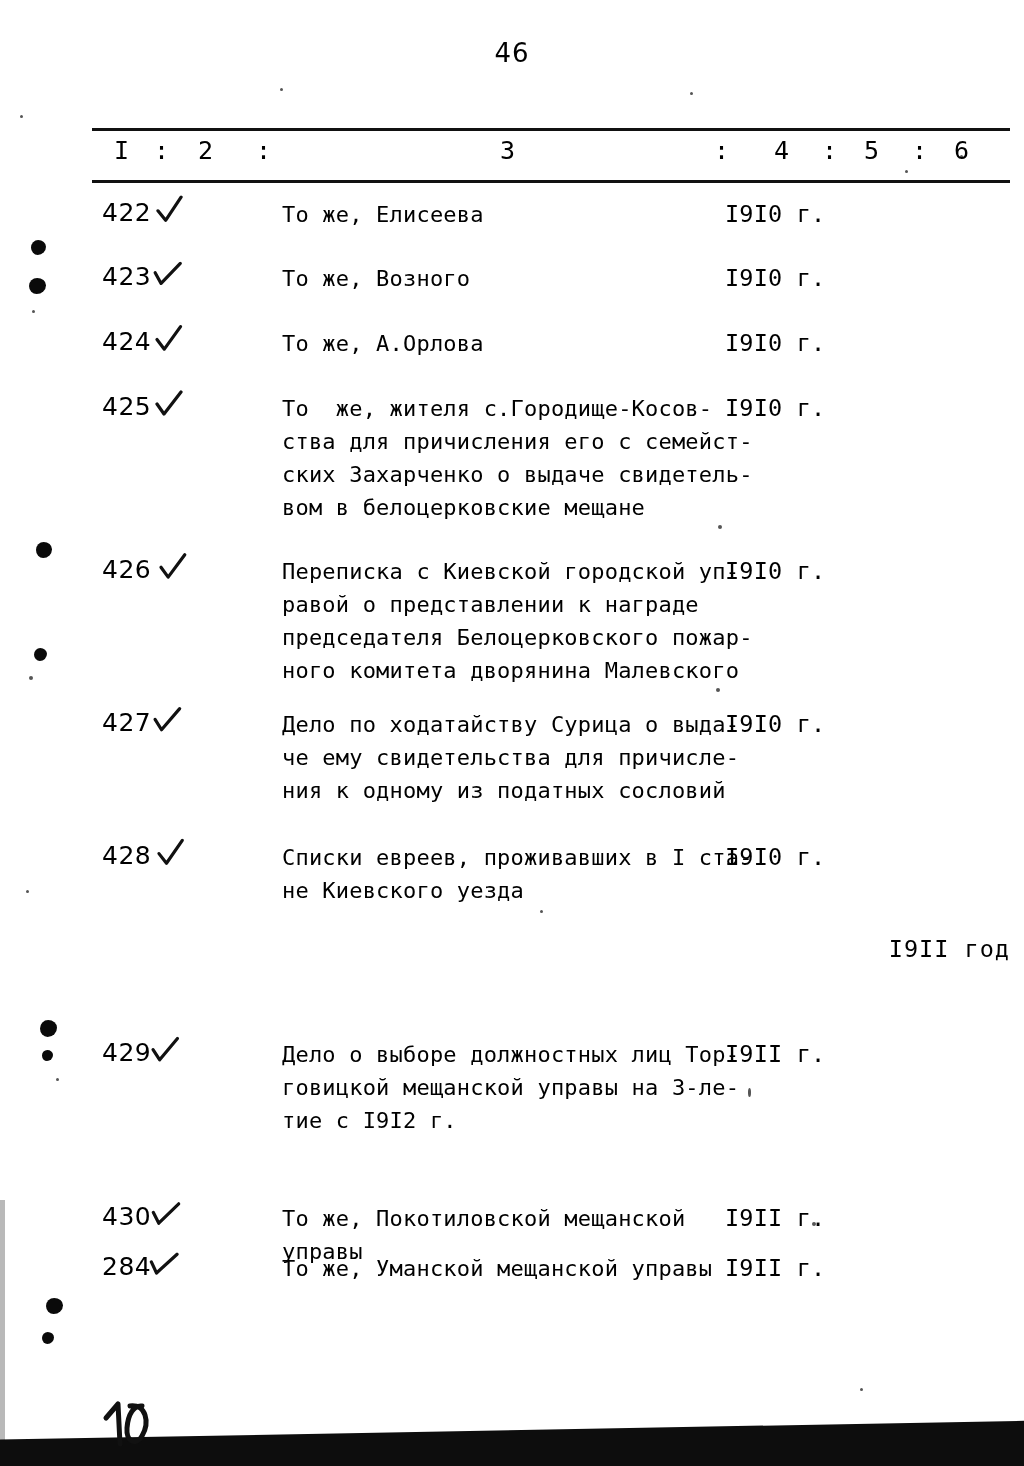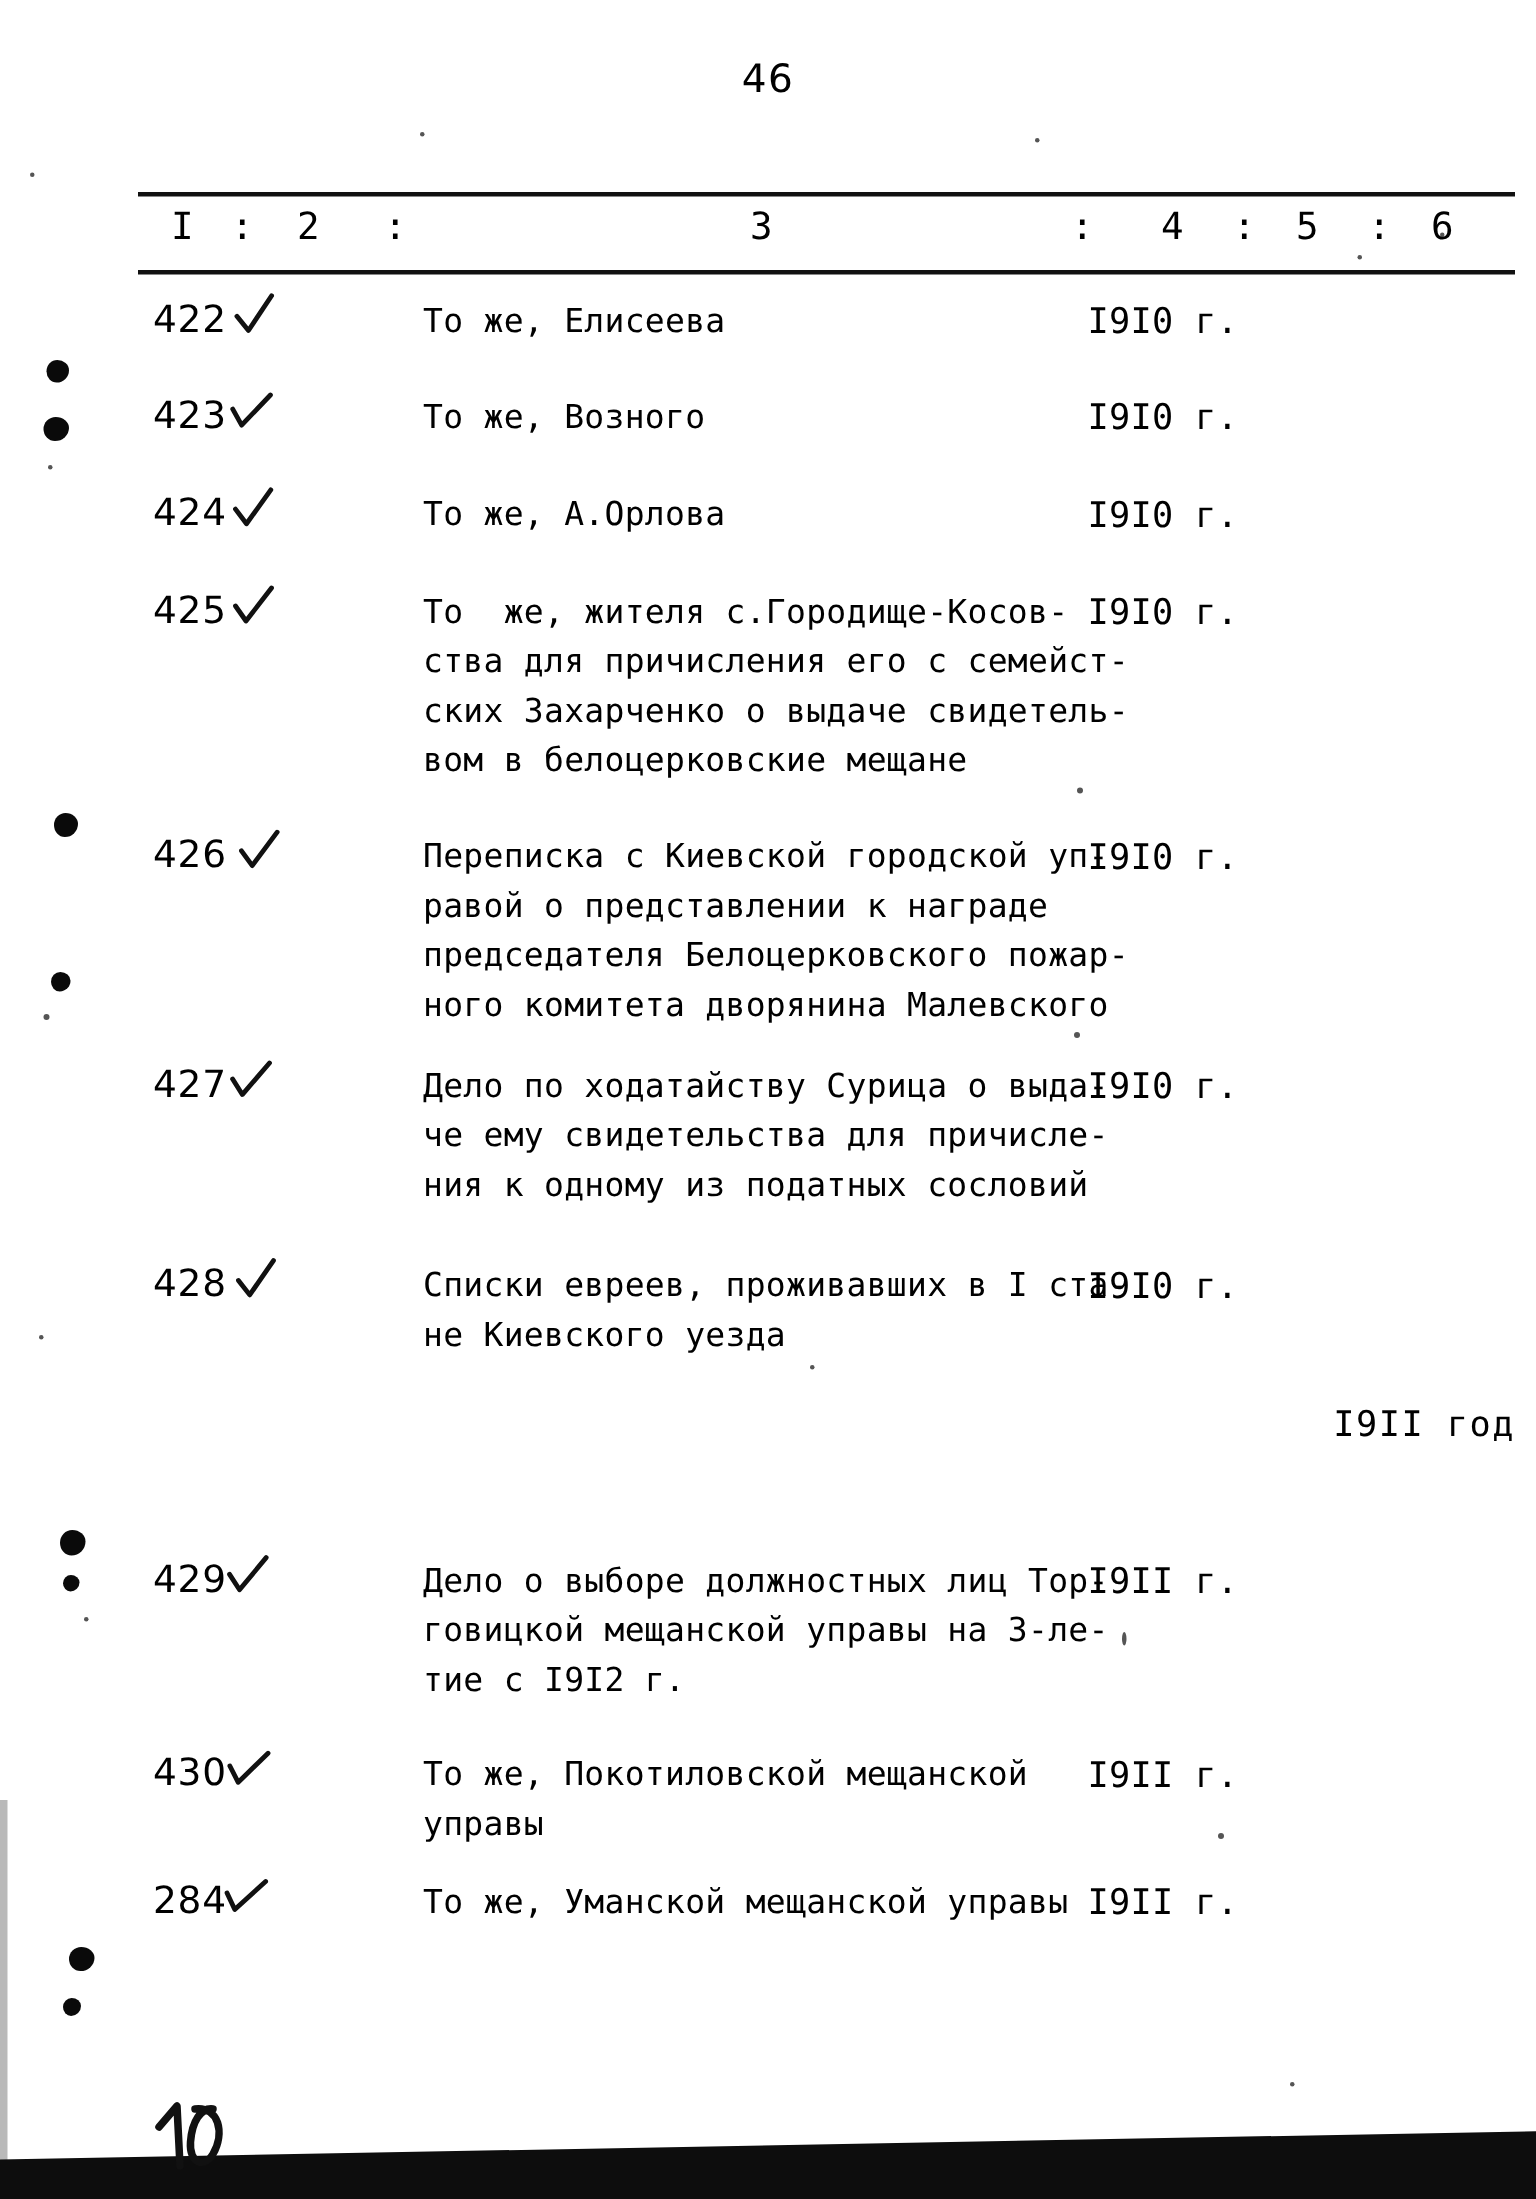--- a/index.html
+++ b/index.html
@@ -317,21 +317,21 @@
             <path d="M3 14 L10 24 L27 2" stroke="#111" stroke-width="3.2" fill="none" stroke-linecap="round" stroke-linejoin="round"></path>
           </svg>
         </div>
         <div class="entry-body">
           <div class="line">Дело о выборе должностных лиц Тор-</div>
           <div class="line">говицкой мещанской управы на 3-ле-</div>
           <div class="line">тие с I9I2 г.</div>
         </div>
         <div class="entry-date">I9II г.</div>
       </div>
-      <div class="entry" style="top: 1167px; height: 66px; text-decoration: underline;">
+      <div class="entry" style="top: 1202px; height: 66px; text-decoration: underline;">
         <div class="entry-num">430</div>
         <div class="tick" style="left: 58px; transform: rotate(8deg);">
           <svg viewBox="0 0 30 30" aria-hidden="true">
             <path d="M3 14 L10 24 L27 2" stroke="#111" stroke-width="3.2" fill="none" stroke-linecap="round" stroke-linejoin="round"></path>
           </svg>
         </div>
         <div class="entry-body">
           <div class="line">То же, Покотиловской мещанской</div>
           <div class="line">управы</div>
         </div>

